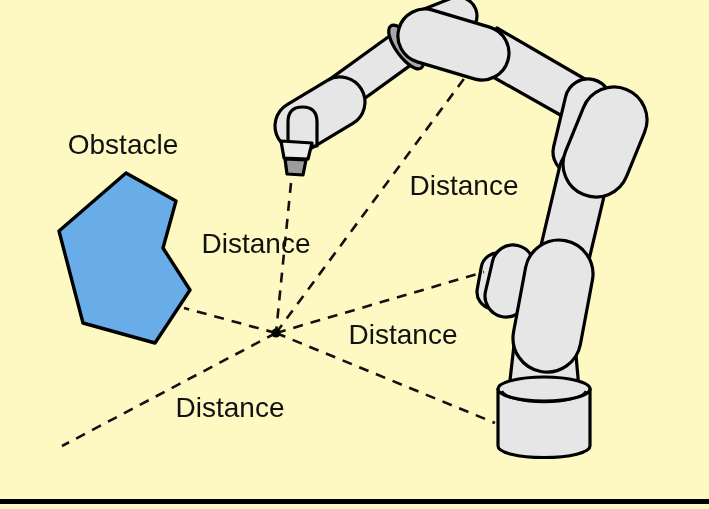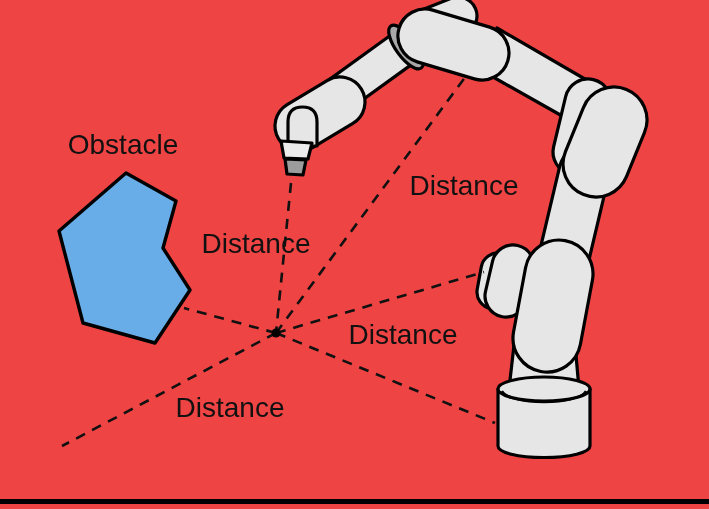--- a/index.html
+++ b/index.html
@@ -1,16 +1,16 @@
 <!DOCTYPE html>
 <html><head>
 <meta charset="utf-8">
 <style>
   html,body{margin:0;padding:0;background:#fff;}
-  .stage{position:relative;width:709px;height:509px;background:#ef4444;overflow:hidden;}
+  .stage{position:relative;width:709px;height:509px;background:#fef9c3;overflow:hidden;}
   svg{display:block;}
   .outline{stroke:#000;stroke-width:3.2;stroke-linejoin:round;}
   .thin{stroke:#000;stroke-width:2.4;fill:none;}
   .obst{stroke:#000;stroke-width:3.4;stroke-linejoin:round;}
   .dash{stroke:#111;stroke-width:2.6;stroke-dasharray:10 8;fill:none;stroke-linecap:butt;}
   text{font-family:"Liberation Sans",sans-serif;font-size:28px;fill:#111;}
 </style>
 </head>
 <body>
 

